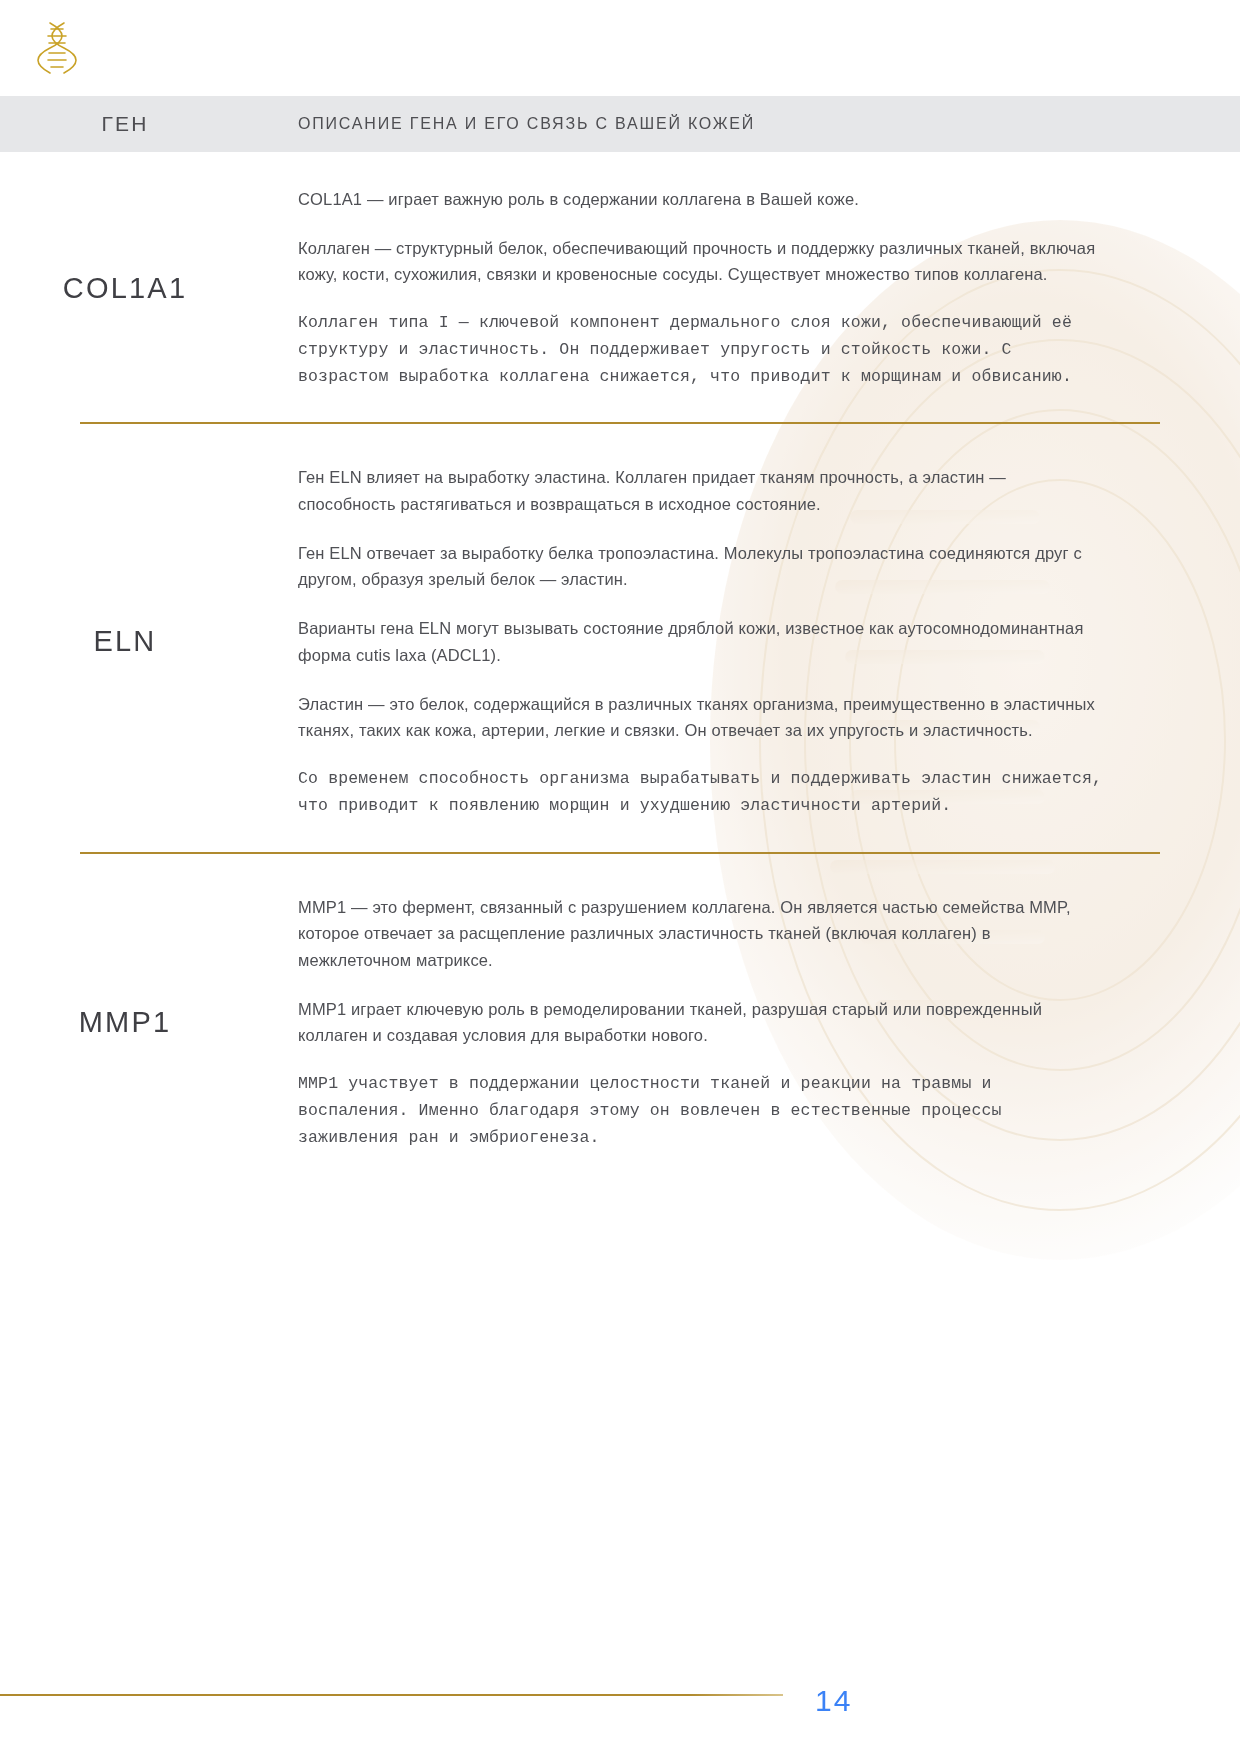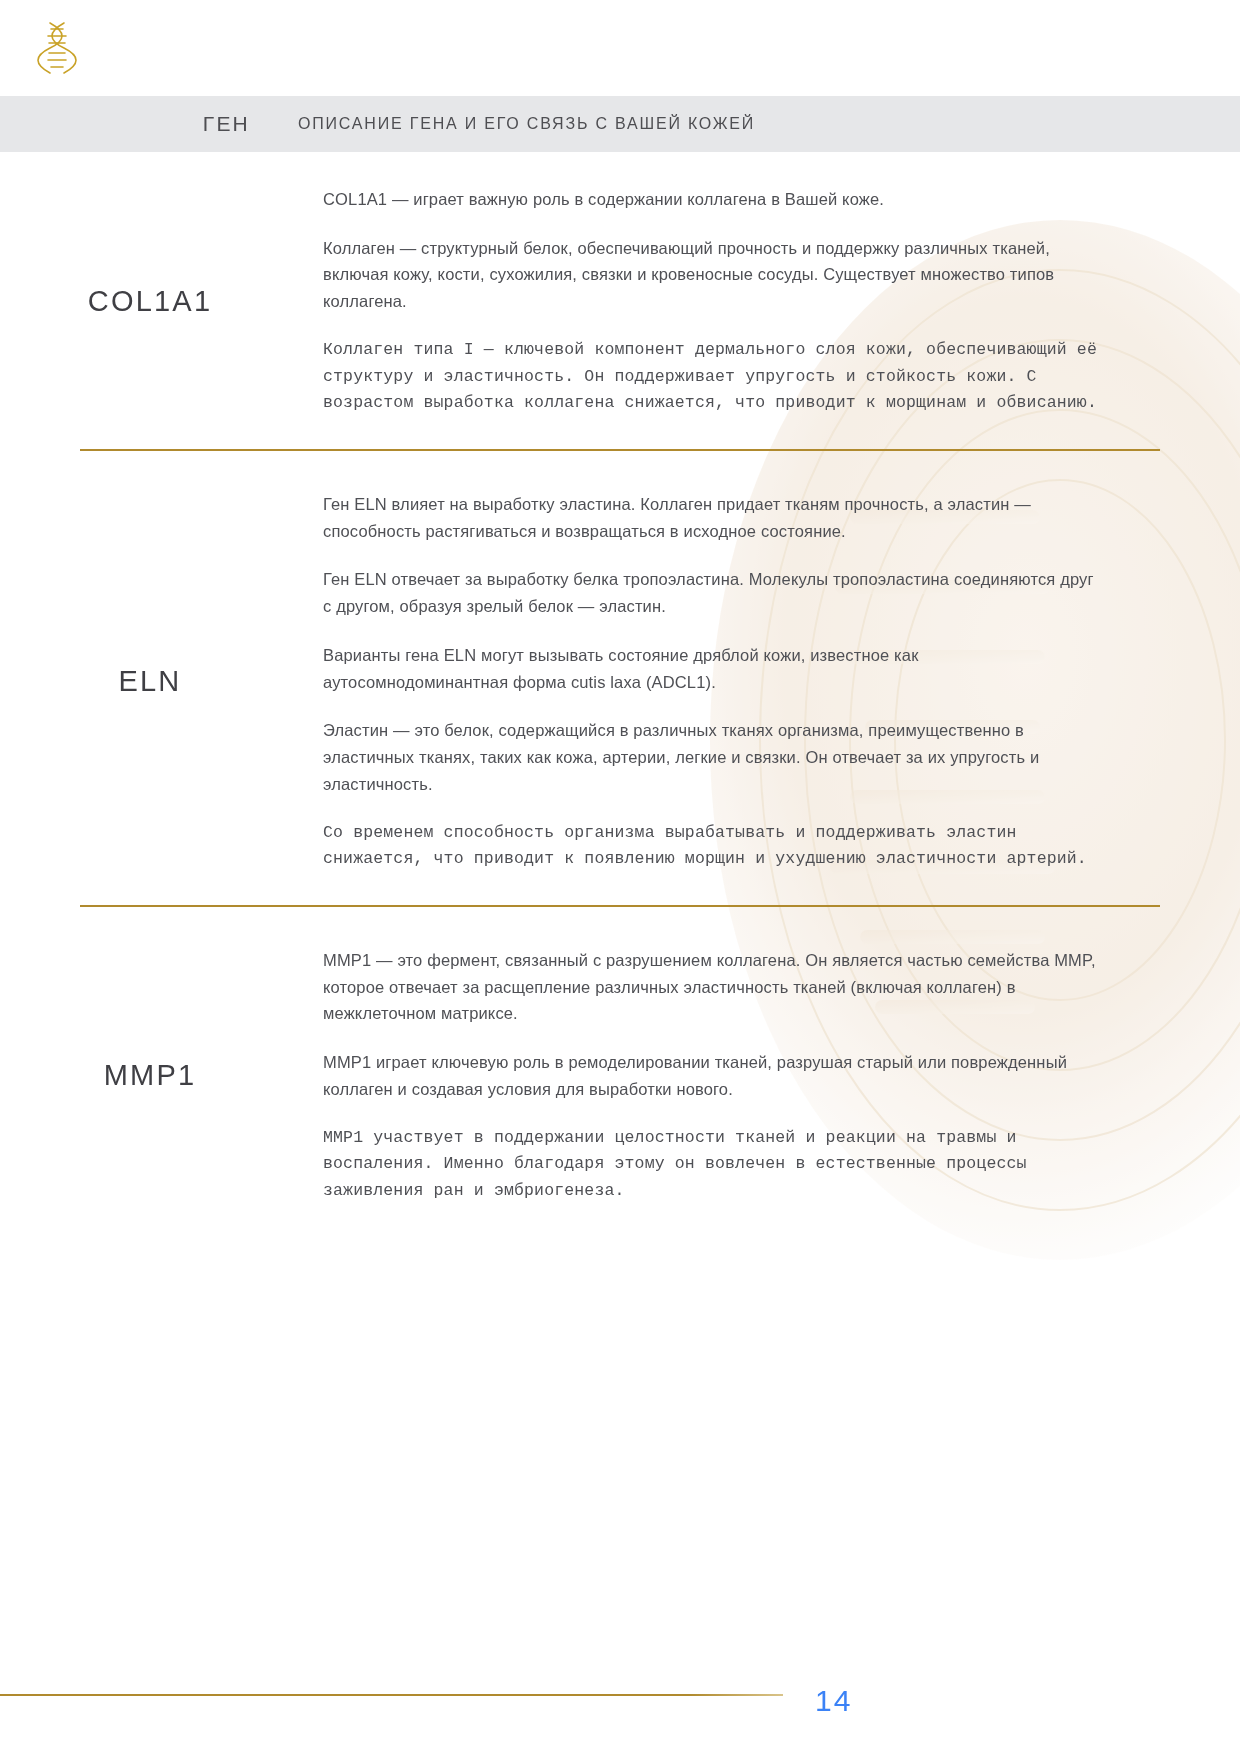--- a/index.html
+++ b/index.html
@@ -49,21 +49,21 @@
   .table-head {
     position: relative;
     z-index: 3;
     background: #e6e7e9;
     height: 56px;
     display: flex;
     align-items: center;
   }
   .th-gene {
     width: 250px;
-    text-align: right;
+    text-align: center;
     font-size: 21px;
     letter-spacing: 2.2px;
     color: #4e4e52;
     font-weight: 400;
   }
   .th-desc {
     flex: 1;
     font-size: 16px;
     letter-spacing: 1.8px;
     color: #4e4e52;
@@ -84,21 +84,20 @@
     padding: 34px 0 26px 0;
   }
   .gene-name {
     width: 250px;
     flex: 0 0 250px;
     text-align: center;
     font-size: 29px;
     letter-spacing: 2.2px;
     color: #3f3f44;
     font-weight: 400;
-    margin-left: 25px;
   }
   .gene-desc {
     flex: 1;
     padding-right: 130px;
     padding-left: 48px;
   }
   .gene-desc p {
     margin: 0 4px 22px 0;
     font-size: 16.5px;
     line-height: 1.62;

